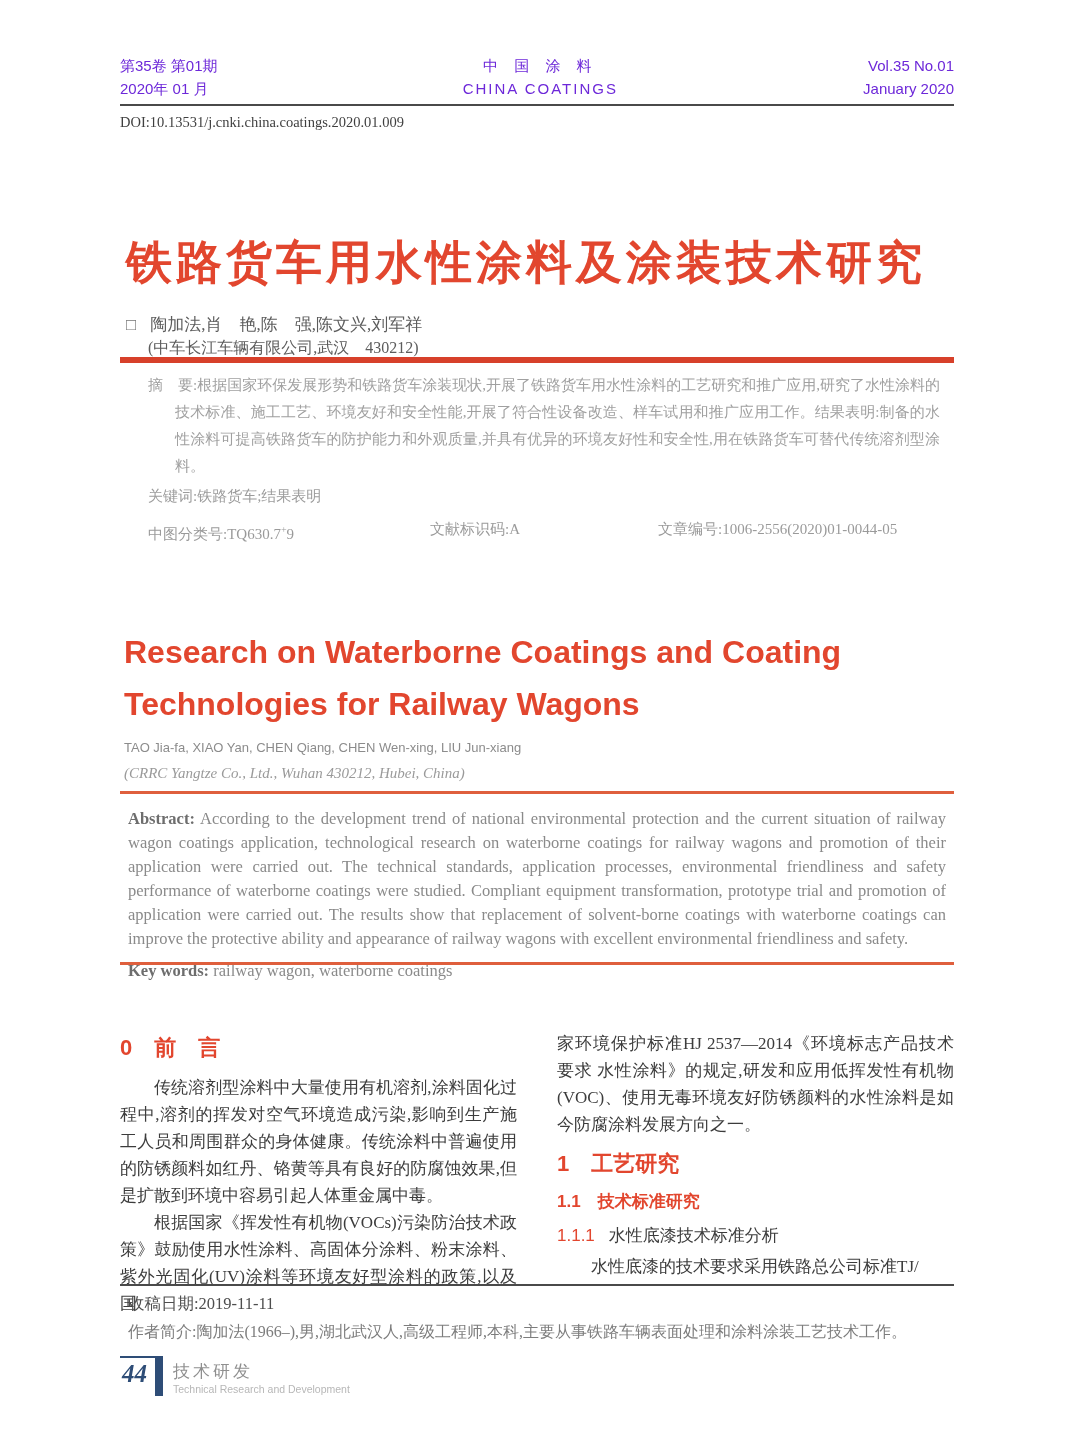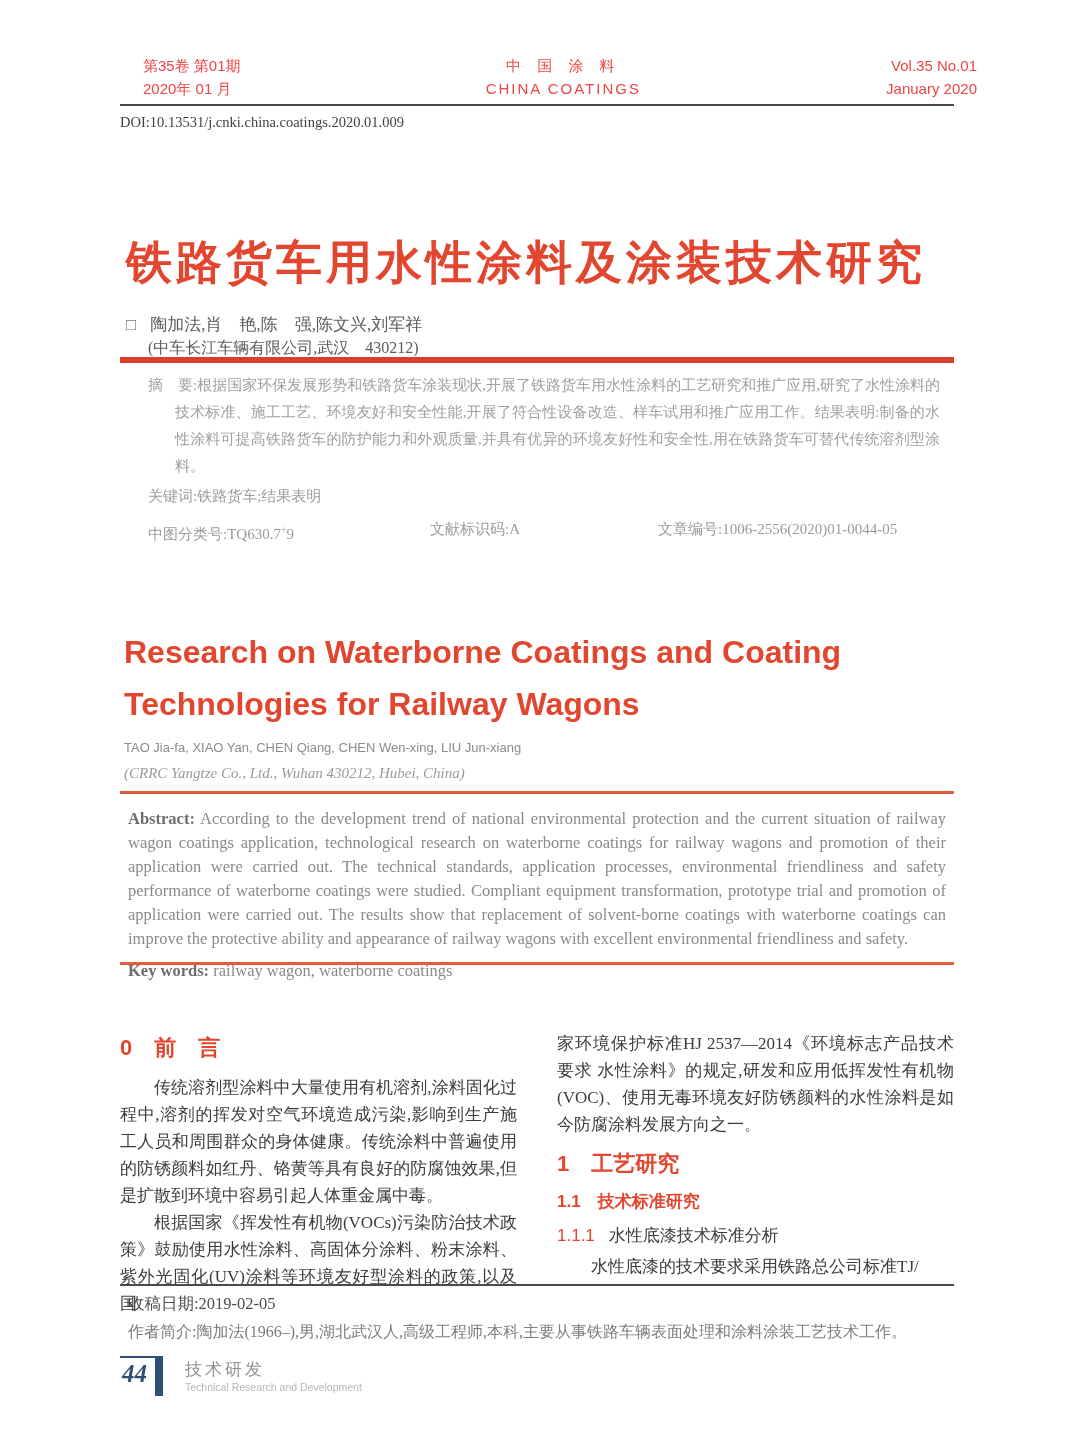--- a/index.html
+++ b/index.html
@@ -3,22 +3,22 @@
 <meta charset="utf-8">
 <style>
   html,body{margin:0;padding:0;background:#ffffff;}
   .page{position:relative;width:1072px;height:1444px;background:#ffffff;overflow:hidden;
         font-family:"Liberation Serif",serif;}
   :root{
     --red:#e2462e; --bar-red:#d7402a; --orange:#df5f3d; --navy:#2e4d77;
   }
   
   .jr-header{position:absolute;left:120px;top:54px;width:834px;display:flex;
-             justify-content:space-between;color:#ef4444;font-size:15px;line-height:23px;
-             font-family:"Liberation Sans",sans-serif;margin-left:23px;}
+             justify-content:space-between;color:#6d28d9;font-size:15px;line-height:23px;
+             font-family:"Liberation Sans",sans-serif;}
   .jr-header .center{text-align:center;}
   .jr-header .right{text-align:right;}
   .jr-header .journal-cn{letter-spacing:6px;}
   .jr-header .journal-en{letter-spacing:2px;}
   .header-rule{position:absolute;left:120px;top:104px;width:834px;height:2px;background:#4a4a4a;}
   .doi-line{position:absolute;left:120px;top:114px;font-size:14.5px;color:#3f3f3f;}
   
   .title-cn{position:absolute;left:126px;top:232px;width:840px;
             font-family:"Liberation Sans",sans-serif;font-weight:bold;
             font-size:46px;letter-spacing:4px;color:var(--red);}
@@ -60,21 +60,21 @@
   .h-sec2{font-family:"Liberation Sans",sans-serif;font-weight:bold;color:var(--red);
           font-size:17px;margin:10px 0 8px 0;line-height:24px;}
   .h-sec3{font-size:17px;margin:2px 0 4px 0;line-height:27px;}
   .h-sec3 .num{color:var(--red);font-family:"Liberation Sans",sans-serif;margin-right:14px;}
   .h1-right{margin-top:12px;}
   
   .foot-rule{position:absolute;left:120px;top:1284px;width:834px;height:2px;background:#4a4a4a;}
   .foot-received{position:absolute;left:128px;top:1293px;font-size:16.5px;color:#4e4e4e;}
   .foot-bio{position:absolute;left:128px;top:1322px;font-size:16px;color:#7d7d7d;}
   
-  .footer-badge{position:absolute;left:120px;top:1356px;display:flex;align-items:center;gap:12px;}
+  .footer-badge{position:absolute;left:120px;top:1356px;display:flex;align-items:flex-end;}
   .badge-num-wrap{display:flex;border-top:2px solid var(--navy);}
   .badge-num{font-style:italic;font-weight:bold;font-size:25px;color:var(--navy);
              padding:2px 8px 0 2px;line-height:28px;font-family:"Liberation Serif",serif;}
   .badge-bar{width:8px;height:40px;background:var(--navy);margin-top:-2px;}
   .badge-labels{margin-left:10px;padding-top:2px;font-family:"Liberation Sans",sans-serif;}
   .badge-cn{font-size:17px;color:#8f8f8f;letter-spacing:3px;line-height:20px;}
   .badge-en{font-size:10.5px;color:#b7b7b7;line-height:14px;}
 </style>
 </head>
 <body>
@@ -135,21 +135,21 @@
     <div class="col">
       <p>家环境保护标准HJ 2537—2014《环境标志产品技术要求 水性涂料》的规定,研发和应用低挥发性有机物(VOC)、使用无毒环境友好防锈颜料的水性涂料是如今防腐涂料发展方向之一。</p>
       <div class="h-sec h1-right">1　工艺研究</div>
       <div class="h-sec2">1.1　技术标准研究</div>
       <div class="h-sec3"><span class="num">1.1.1</span><span>水性底漆技术标准分析</span></div>
       <p class="ind">水性底漆的技术要求采用铁路总公司标准TJ/</p>
     </div>
   </div>
 
   <div class="foot-rule"></div>
-  <div class="foot-received"><span>收稿日期:</span><span>2019-02-05</span></div>
+  <div class="foot-received"><span>收稿日期:</span><span>2019-11-11</span></div>
   <div class="foot-bio"><span>作者简介:</span><span>陶加法(1966–),男,湖北武汉人,高级工程师,本科,主要从事铁路车辆表面处理和涂料涂装工艺技术工作。</span></div>
 
   <div class="footer-badge">
     <div class="badge-num-wrap">
       <span class="badge-num">44</span>
       <span class="badge-bar"></span>
     </div>
     <div class="badge-labels">
       <div class="badge-cn">技术研发</div>
       <div class="badge-en">Technical Research and Development</div>

